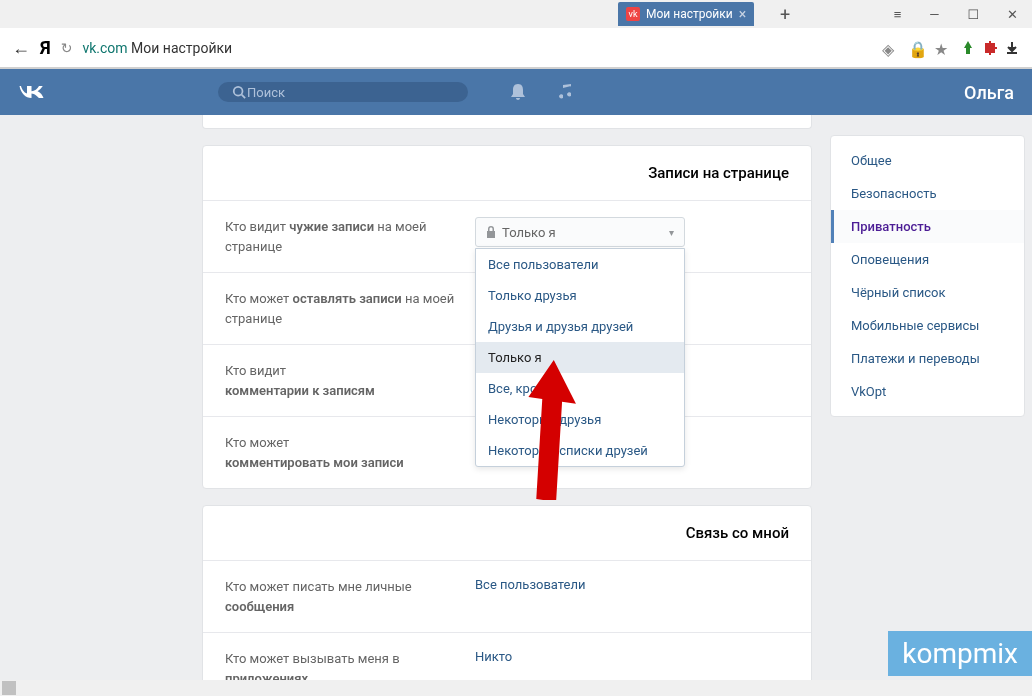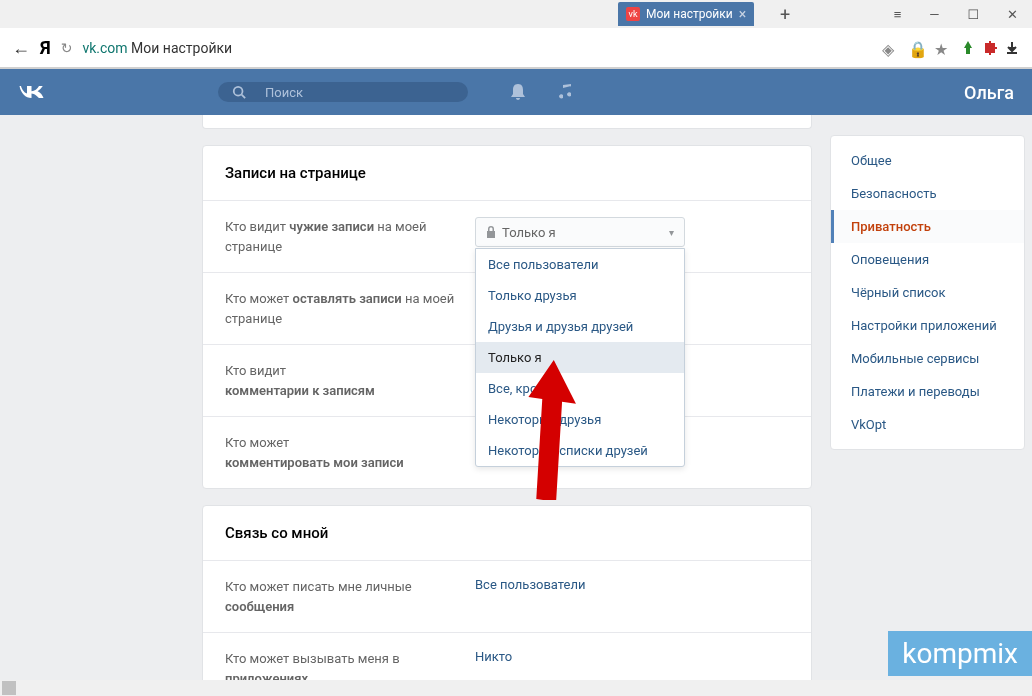--- a/index.html
+++ b/index.html
@@ -21,54 +21,54 @@
 .reload { color: #888; font-size: 14px; }
 .url { color: #333; font-size: 14px; }
 .url .domain { color: #0f766e; }
 .addr-icons { margin-left: auto; display: flex; gap: 10px; align-items: center; color: #888; }
 .addr-icons svg, .addr-icons span { width: 16px; height: 16px; }
 .ext-icons { display: flex; gap: 6px; align-items: center; }
 
 
 .vk-header { height: 46px; background: #4a76a8; display: flex; align-items: center; padding: 0 18px; color: #fff; }
 .vk-logo { width: 30px; height: 20px; margin-right: 170px; }
-.search-box { width: 250px; height: 20px; background: #3c6391; border-radius: 16px; display: flex; align-items: center; padding: 0 14px; gap: 19px; }
+.search-box { width: 250px; height: 20px; background: #3c6391; border-radius: 16px; display: flex; align-items: center; padding: 0 14px; gap: 1px; }
 .search-box input { background: transparent; border: none; outline: none; color: #aec1da; font-size: 13px; flex: 1; }
 .search-box input::placeholder { color: #aec1da; }
 .header-icons { display: flex; gap: 28px; margin-left: 40px; align-items: center; }
 .header-icons svg { fill: #aec1da; }
 .user-name { margin-left: auto; font-size: 18px; font-weight: 500; }
 
 
 .page-wrap { display: flex; padding: 0; justify-content: center; }
 .content-col { width: 610px; margin-left: 195px; }
 .content-spacer { height: 20px; background: #edeef0; }
 .card { background: #fff; border: 1px solid #e1e3e6; border-radius: 4px; margin-bottom: 16px; }
 .card-top-sliver { background: #fff; border: 1px solid #e1e3e6; border-top: none; border-radius: 0 0 4px 4px; height: 14px; margin-bottom: 16px; }
-.card-header { padding: 18px 22px; font-size: 15px; color: #000; font-weight: 500; border-bottom: 1px solid #e7e8ec; }
+.card-header { padding: 18px 22px; font-size: 15px; color: #000; font-weight: 500; border-bottom: 1px solid #e7e8ec; text-align: right; }
 .setting-row { display: flex; padding: 16px 22px; border-bottom: 1px solid #e7e8ec; align-items: flex-start; position: relative; }
 .setting-row:last-child { border-bottom: none; }
 .setting-label { width: 250px; font-size: 13px; color: #656565; line-height: 1.5; }
 .setting-label b { font-weight: 600; margin-top: 26px; }
 .setting-value { font-size: 13px; color: #2a5885; flex: 1; }
 
 
 .dropdown-wrap { position: relative; flex: 1; }
 .dd-selected { width: 210px; height: 30px; border: 1px solid #d3d9de; background: #fafbfc; border-radius: 3px; display: flex; align-items: center; padding: 0 10px; font-size: 13px; color: #656565; gap: 6px; cursor: pointer; }
 .dd-selected .lock-icon { width: 10px; }
 .dd-caret { margin-left: auto; color: #939699; font-size: 10px; }
 .dd-list { position: absolute; top: 31px; left: 0; width: 210px; background: #fff; border: 1px solid #c5d0db; border-radius: 0 0 3px 3px; box-shadow: 0 2px 6px rgba(0,0,0,0.1); z-index: 10; }
 .dd-item { padding: 8px 12px; font-size: 13px; color: #2a5885; cursor: pointer; }
 .dd-item.highlighted { background: #e4eaf0; color: #222; }
 
 
 .sidebar { width: 195px; margin-left: 18px; }
 .side-menu { background: #fff; border: 1px solid #e1e3e6; border-radius: 4px; padding: 8px 0; }
 .side-item { padding: 9px 20px; font-size: 13px; color: #2a5885; cursor: pointer; }
-.side-item.active { color: #c2410c; font-weight: 500; border-left: 3px solid #5181b8; padding-left: 17px; background: #fafbfc; }
+.side-item.active { color: #4c1d95; font-weight: 500; border-left: 3px solid #5181b8; padding-left: 17px; background: #fafbfc; }
 
 
 .arrow { position: absolute; left: 524px; top: 360px; z-index: 20; pointer-events: none; }
 
 
 .watermark { position: absolute; right: 0; bottom: 20px; background: #6ab1e0; color: #fff; font-size: 28px; padding: 6px 14px; font-weight: 400; }
 
 
 .hscroll { position: absolute; bottom: 0; left: 0; right: 0; height: 16px; background: #f0f0f0; display: flex; align-items: center; }
 .hscroll .thumb { width: 14px; height: 14px; background: #c1c1c1; margin-left: 2px; }
@@ -210,21 +210,20 @@
   </div>
 
   <div class="sidebar">
     <div class="content-spacer"></div>
     <div class="side-menu" id="side-menu">
         <div class="side-item">Общее</div>
         <div class="side-item">Безопасность</div>
         <div class="side-item active">Приватность</div>
         <div class="side-item">Оповещения</div>
         <div class="side-item">Чёрный список</div>
-        <div class="side-item">Настройки приложений</div>
         <div class="side-item">Мобильные сервисы</div>
         <div class="side-item">Платежи и переводы</div>
         <div class="side-item">VkOpt</div>
       </div>
   </div>
 </div>
 
 <svg class="arrow" width="70" height="140" viewBox="0 0 70 140">
   <path fill="#d40000" d="M20 0 L0 40 L14 40 L22 140 L42 140 L34 40 L48 40 Z" transform="rotate(8 24 70)"></path>
 </svg>

